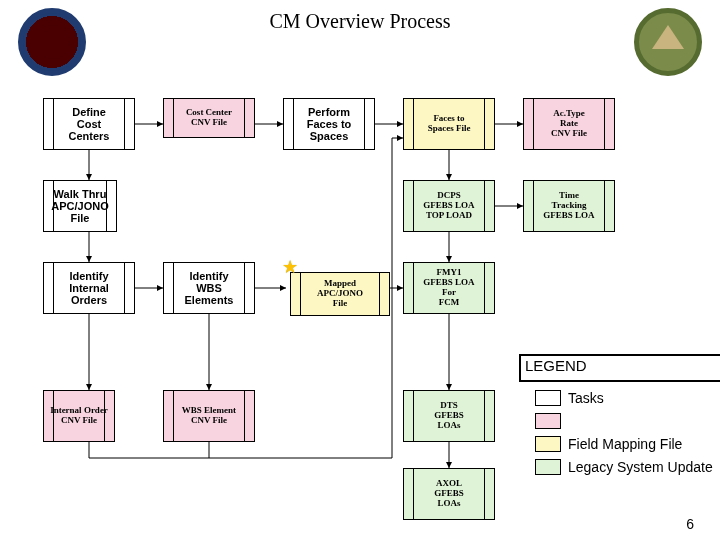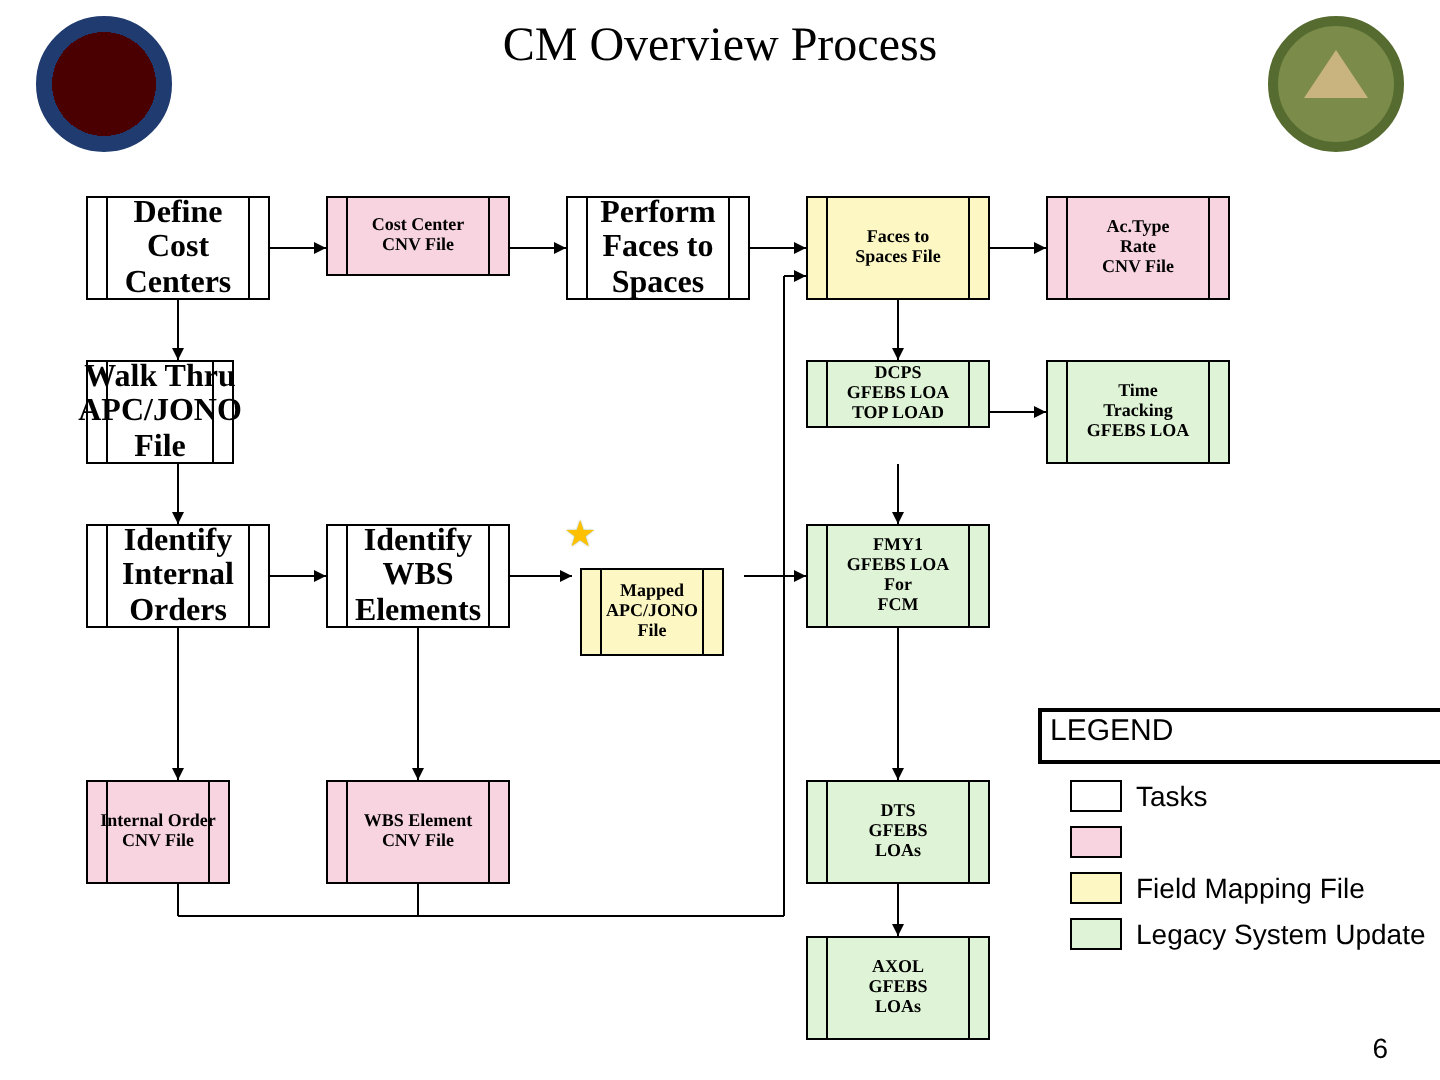--- a/index.html
+++ b/index.html
@@ -1,27 +1,27 @@
 <!DOCTYPE html>
 <html><head>
 <meta charset="utf-8">
 <style>
   html,body{margin:0;padding:0;font-family:"Times New Roman",serif;background:#fff}
   #stage{position:relative;width:720px;height:540px;overflow:hidden}
-  .title{position:absolute;left:0;right:0;top:10px;text-align:center;font-size:24px;font-weight:400}
+  .title{position:absolute;left:0;right:0;top:10px;text-align:center;font-size:20px;font-weight:400}
   .seal{position:absolute;width:58px;height:58px;border-radius:50%}
   .seal-left{left:18px;top:8px;border:5px solid #1f3b6f;background:radial-gradient(circle at 50% 50%,#4a0000 0 26px,#1f3b6f 26px)}
   .seal-left::after{content:"";position:absolute;inset:12px;border-radius:50%;background:#4a0000}
   .seal-right{right:18px;top:8px;border:5px solid #556b2f;background:#7a8b4a}
   .seal-right::after{content:"";position:absolute;left:50%;top:12px;width:0;height:0;border-left:16px solid transparent;border-right:16px solid transparent;border-bottom:24px solid #c9b37e;transform:translateX(-50%)}
   svg{position:absolute;left:0;top:0}
   .box{position:absolute;border:1px solid #000;box-sizing:border-box;display:flex;align-items:center;justify-content:center;text-align:center;line-height:1.1;padding:2px}
   .box .vline{position:absolute;top:0;bottom:0;width:1px;background:#000}
   .box .v1{left:9px}.box .v2{right:9px}
-  .lbl{font-size:16px;font-weight:700;font-family:Liberation Serif, serif}
+  .lbl{font-size:11px;font-weight:700;font-family:Liberation Sans, sans-serif}
   .lbl-sm{font-size:9px;font-weight:700}
   .c-white{background:#fff}
   .c-pink{background:#f7d4e0}
   .c-yellow{background:#fdf7c4}
   .c-green{background:#dff3d6}
   .legend-frame{position:absolute;border:2px solid #000;background:#fff}
   .legend-title{position:absolute;font-family:Liberation Sans, sans-serif;font-size:15px;font-weight:400}
   .legend-row{position:absolute;display:flex;align-items:flex-start}
   .legend-sw{width:24px;height:14px;border:1px solid #000;margin-right:7px}
   .legend-txt{font-family:Arial,sans-serif;font-size:14px}
@@ -94,42 +94,42 @@
       <span class="vline v1"></span>
       <span class="vline v2"></span>
       <span class="lbl-sm">Ac.Type<br>Rate<br>CNV File</span>
     </div>
 
 <div class="box c-white" style="left:43px; top:180px;width:74px;height:52px">
       <span class="vline v1"></span>
       <span class="vline v2"></span>
       <span class="lbl">Walk Thru<br>APC/JONO<br>File</span>
     </div>
-<div class="box c-green" style="left:403px;top:180px;width:92px;height:34px">
+<div class="box c-green" style="left:403px;top:180px;width:92px;height:52px">
       <span class="vline v1"></span>
       <span class="vline v2"></span>
       <span class="lbl-sm">DCPS<br>GFEBS LOA<br>TOP LOAD</span>
     </div>
 <div class="box c-green" style="left:523px;top:180px;width:92px;height:52px">
       <span class="vline v1"></span>
       <span class="vline v2"></span>
       <span class="lbl-sm">Time<br>Tracking<br>GFEBS LOA</span>
     </div>
 
 <div class="box c-white" style="left:43px; top:262px;width:92px;height:52px">
       <span class="vline v1"></span>
       <span class="vline v2"></span>
       <span class="lbl">Identify<br>Internal<br>Orders</span>
     </div>
 <div class="box c-white" style="left:163px;top:262px;width:92px;height:52px">
       <span class="vline v1"></span>
       <span class="vline v2"></span>
       <span class="lbl">Identify<br>WBS<br>Elements</span>
     </div>
-<div class="box c-yellow" style="left:290px;top:284px;width:72px;height:44px">
+<div class="box c-yellow" style="left:290px;top:272px;width:100px;height:44px">
       <span class="vline v1"></span>
       <span class="vline v2"></span>
       <span class="lbl-sm">Mapped<br>APC/JONO<br>File</span>
     </div>
 <div class="star" style="left:282px;top:256px">★</div>
 <div class="box c-green" style="left:403px;top:262px;width:92px;height:52px">
       <span class="vline v1"></span>
       <span class="vline v2"></span>
       <span class="lbl-sm">FMY1<br>GFEBS LOA<br>For<br>FCM</span>
     </div>

